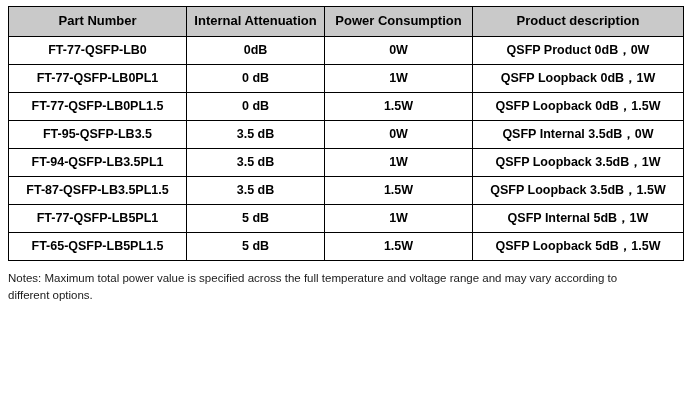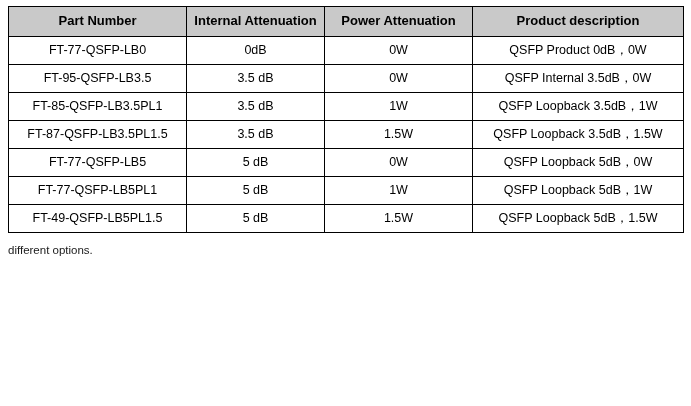--- a/index.html
+++ b/index.html
@@ -39,21 +39,21 @@
     white-space: nowrap;
   }
   table.spec thead th {
     background: #c9c9c9;
     font-weight: bold;
     font-size: 13px;
     height: 29px;
   }
   table.spec tbody td {
     background: #ffffff;
-    font-weight: normal;
+    font-weight: bold;
   }
   col.c0 { width: 178px; }
   col.c1 { width: 138px; }
   col.c2 { width: 148px; }
   col.c3 { width: 211px; }
 
   .notes {
     margin-top: 9px;
     font-size: 11.5px;
     line-height: 1.5;
@@ -75,67 +75,74 @@
     <colgroup>
       <col class="c0">
         <col class="c1">
         <col class="c2">
         <col class="c3">
     </colgroup>
     <thead>
       <tr>
         <th>Part Number</th>
         <th>Internal Attenuation</th>
-        <th>Power Attenuation</th>
+        <th>Power Consumption</th>
         <th>Product description</th>
       </tr>
     </thead>
     <tbody>
       <tr>
         <td>FT-77-QSFP-LB0</td>
         <td>0dB</td>
         <td>0W</td>
         <td>QSFP Product 0dB，0W</td>
       </tr>
       <tr>
+        <td>FT-77-QSFP-LB0PL1</td>
+        <td>0 dB</td>
+        <td>1W</td>
+        <td>QSFP Loopback 0dB，1W</td>
+      </tr>
+      <tr>
+        <td>FT-77-QSFP-LB0PL1.5</td>
+        <td>0 dB</td>
+        <td>1.5W</td>
+        <td>QSFP Loopback 0dB，1.5W</td>
+      </tr>
+      <tr>
         <td>FT-95-QSFP-LB3.5</td>
         <td>3.5 dB</td>
         <td>0W</td>
         <td>QSFP Internal 3.5dB，0W</td>
       </tr>
       <tr>
-        <td>FT-85-QSFP-LB3.5PL1</td>
+        <td>FT-94-QSFP-LB3.5PL1</td>
         <td>3.5 dB</td>
         <td>1W</td>
         <td>QSFP Loopback 3.5dB，1W</td>
       </tr>
       <tr>
         <td>FT-87-QSFP-LB3.5PL1.5</td>
         <td>3.5 dB</td>
         <td>1.5W</td>
         <td>QSFP Loopback 3.5dB，1.5W</td>
       </tr>
       <tr>
-        <td>FT-77-QSFP-LB5</td>
-        <td>5 dB</td>
-        <td>0W</td>
-        <td>QSFP Loopback 5dB，0W</td>
-      </tr>
-      <tr>
         <td>FT-77-QSFP-LB5PL1</td>
         <td>5 dB</td>
         <td>1W</td>
-        <td>QSFP Loopback 5dB，1W</td>
+        <td>QSFP Internal 5dB，1W</td>
       </tr>
       <tr>
-        <td>FT-49-QSFP-LB5PL1.5</td>
+        <td>FT-65-QSFP-LB5PL1.5</td>
         <td>5 dB</td>
         <td>1.5W</td>
         <td>QSFP Loopback 5dB，1.5W</td>
       </tr>
     </tbody>
   </table>
 
   <div class="notes">
+    <span class="note-line">Notes: Maximum total power value is specified across the full temperature and voltage range and may vary according to</span>
     <span class="note-line">different options.</span>
   </div>
 
 </div>
 
 </body></html>

